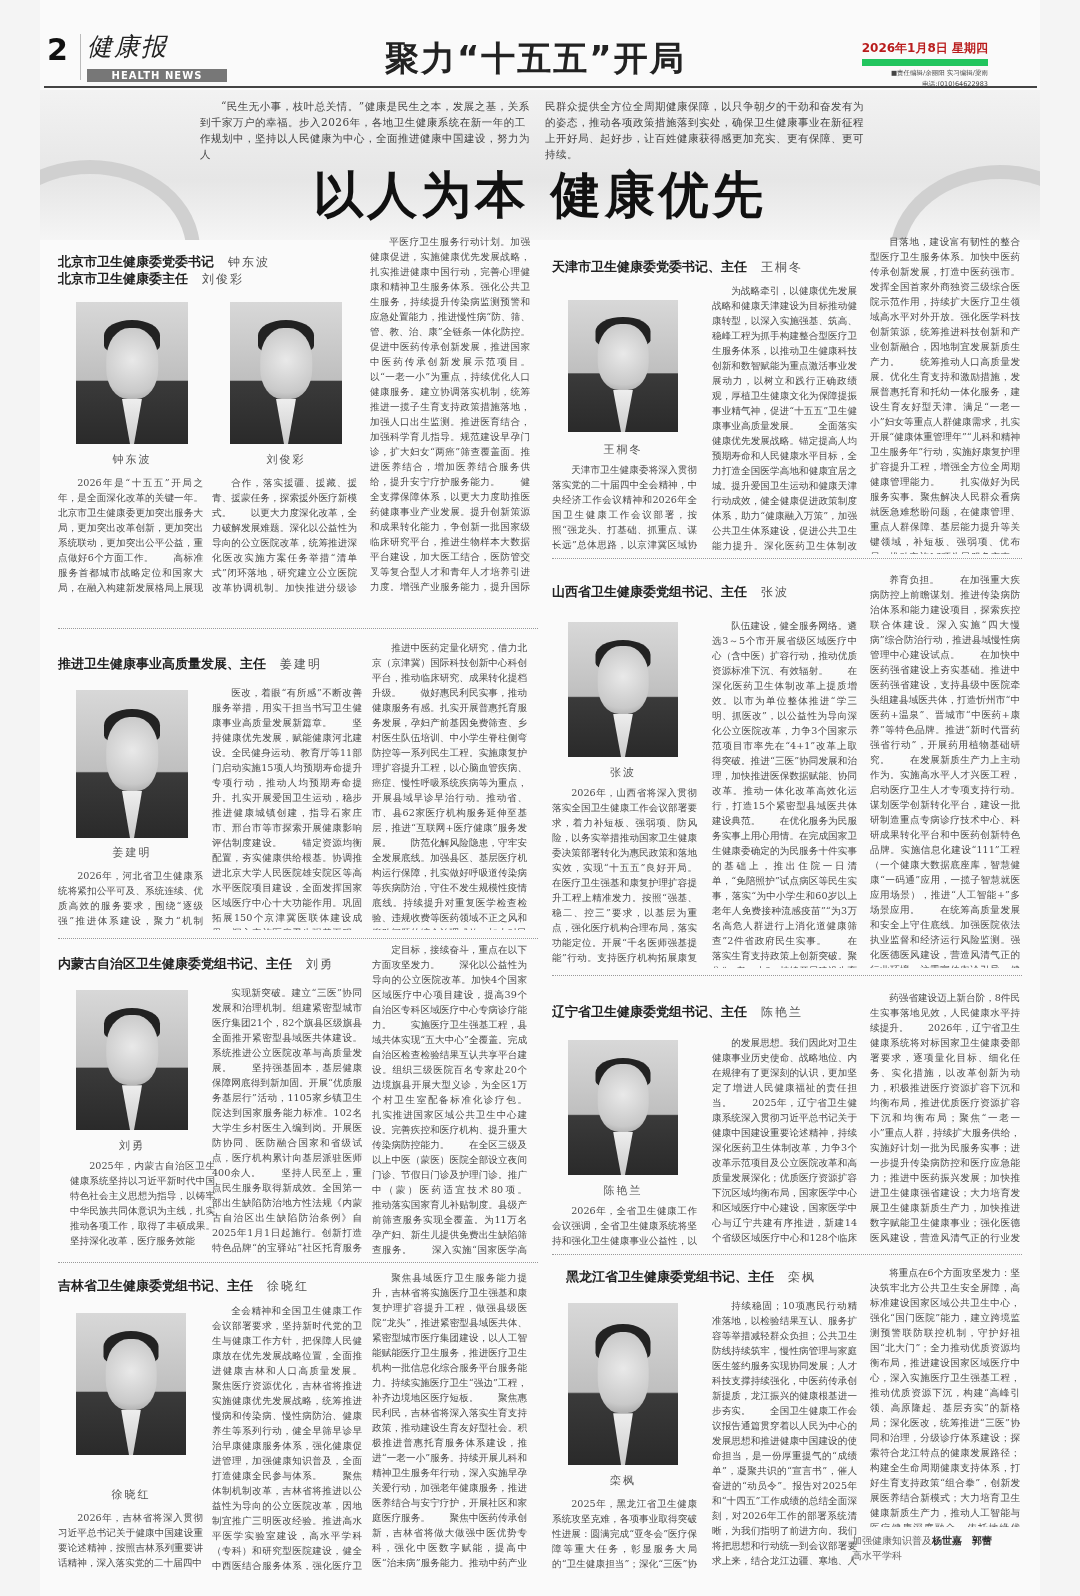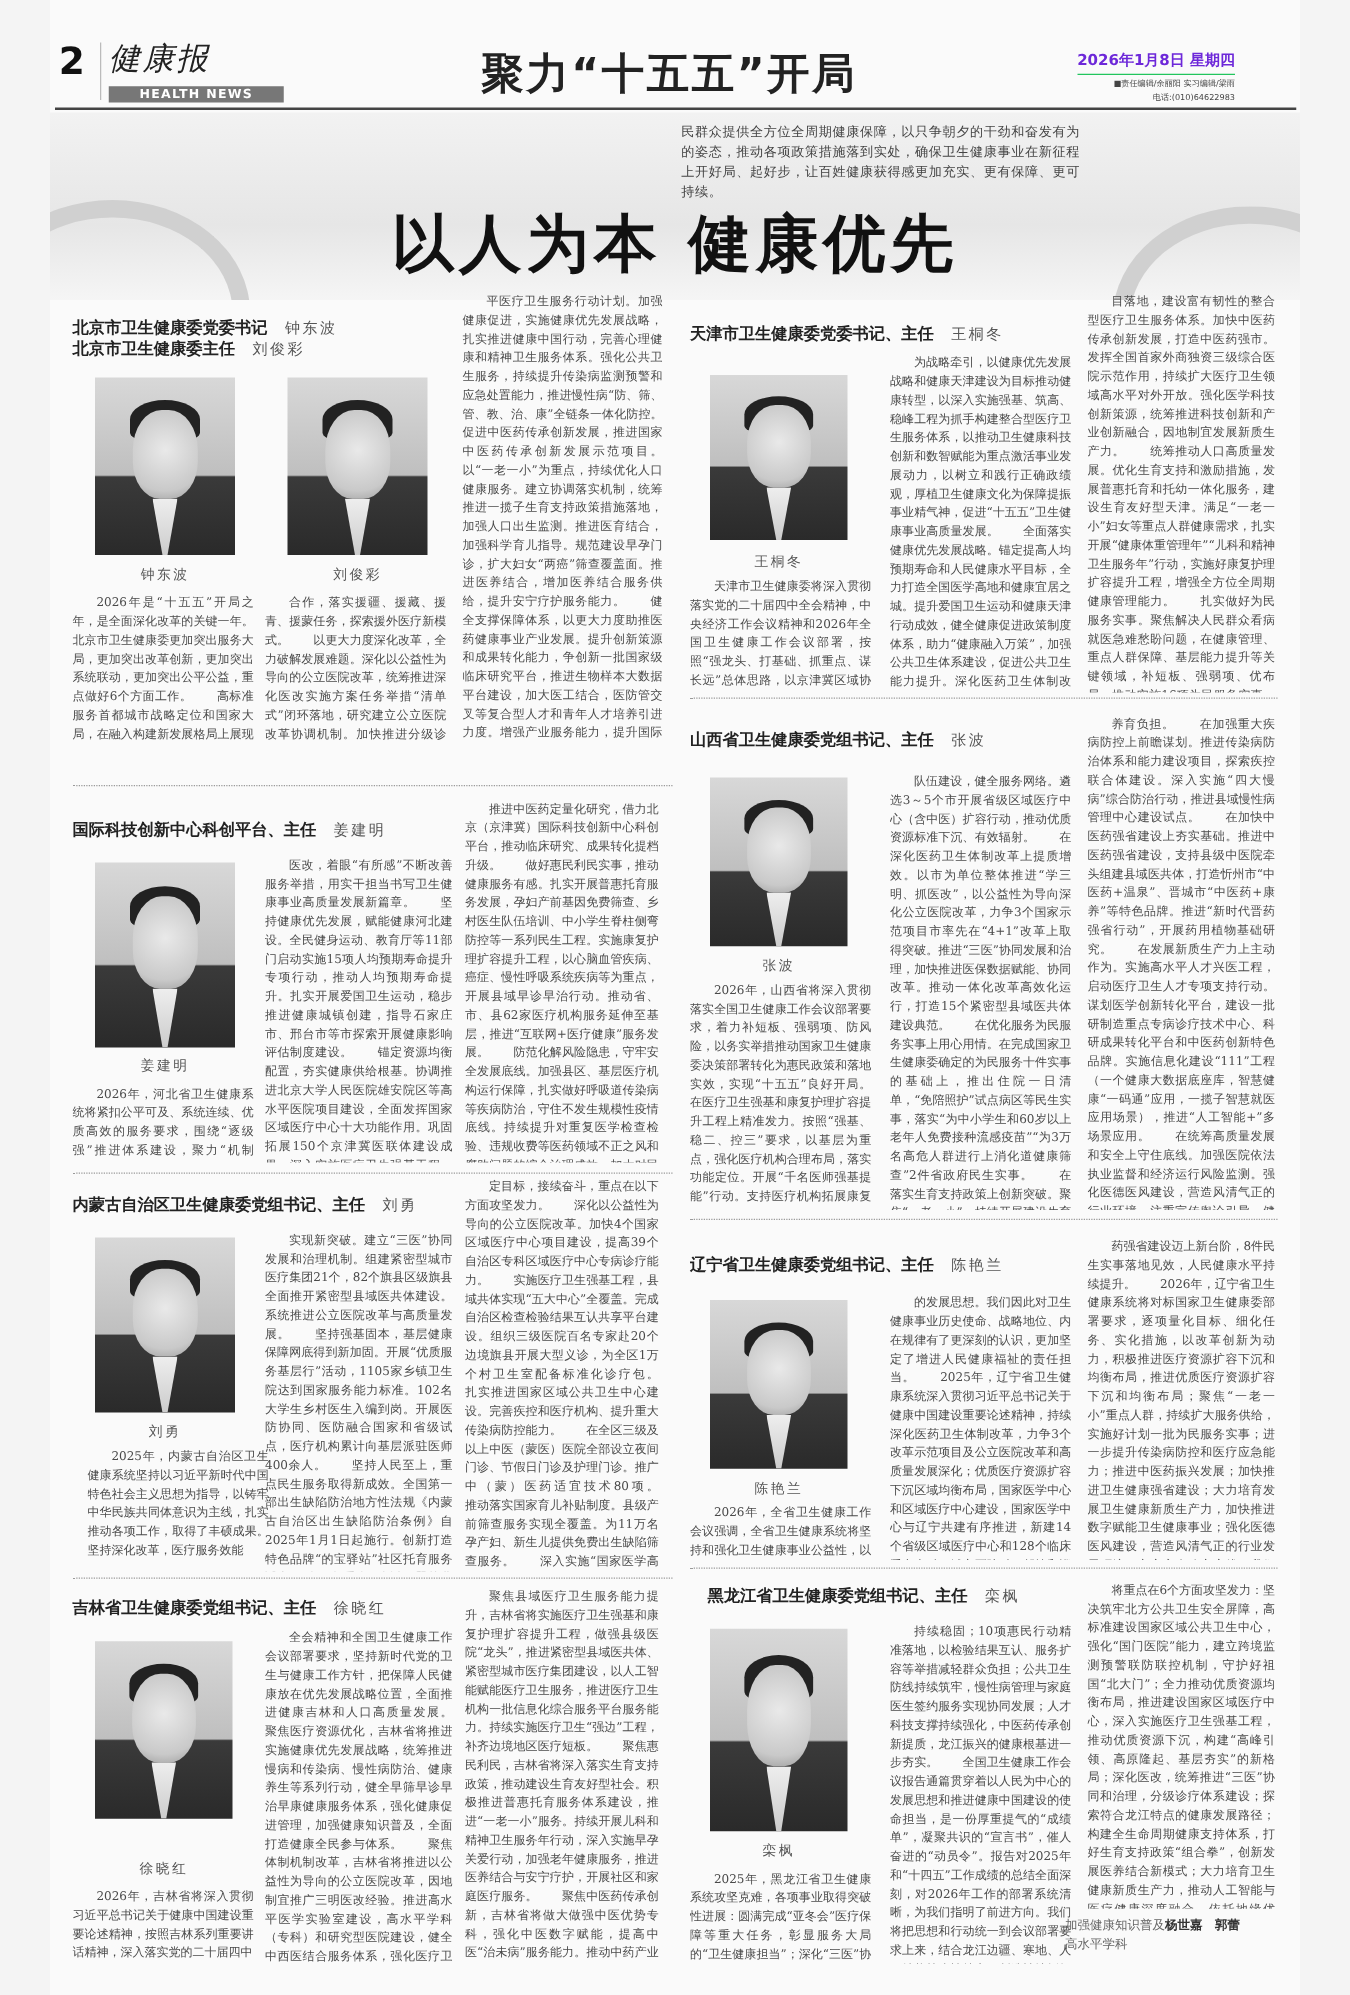--- a/index.html
+++ b/index.html
@@ -5,21 +5,21 @@
   * { box-sizing: border-box; margin: 0; padding: 0; }
   body { width: 1080px; height: 1596px; background: #f4f4f4; font-family: "DejaVu Serif", serif; color: #333; overflow: hidden; position: relative; }
   .page { position: absolute; left: 40px; top: 0; width: 1000px; height: 1596px; background: #fafafa; }
   .masthead { position: absolute; left: 0; top: 0; width: 1000px; height: 88px; }
   .page-num { position: absolute; left: 7px; top: 32px; font-family: "DejaVu Sans", sans-serif; font-weight: bold; font-size: 30px; color: #111; }
   .mast-divider-v { position: absolute; left: 40px; top: 34px; width: 1px; height: 46px; background: #bbb; }
   .logo-cn { position: absolute; left: 47px; top: 30px; font-family: Liberation Serif, serif; font-size: 25px; font-style: italic; color: #222; letter-spacing: 2px; }
   .logo-en { position: absolute; left: 47px; top: 69px; width: 140px; height: 13px; background: #777; color: #fff; font-family: "DejaVu Sans", sans-serif; font-weight: bold; font-size: 10px; line-height: 13px; text-align: center; letter-spacing: 1px; }
   .section-title { position: absolute; left: 345px; top: 36px; font-family: "DejaVu Sans", sans-serif; font-weight: bold; font-size: 34px; color: #222; letter-spacing: 2px; }
   .date-block { position: absolute; right: 52px; top: 40px; text-align: right; }
-  .date-line { font-family: "DejaVu Sans", sans-serif; font-weight: bold; font-size: 12px; color: #6d28d9; border-bottom: 1px solid #22c55e; padding-bottom: 2px; }
+  .date-line { font-family: "DejaVu Sans", sans-serif; font-weight: bold; font-size: 12px; color: #b91c1c; border-bottom: 7px solid #22c55e; padding-bottom: 2px; }
   .editors { font-family: "DejaVu Sans", sans-serif; font-size: 6.5px; color: #444; margin-top: 3px; }
   .phone { font-family: "DejaVu Sans", sans-serif; font-size: 6.5px; color: #444; margin-top: 2px; }
   .mast-rule { position: absolute; left: 4px; top: 86px; width: 993px; height: 2px; background: #444; }
 
   .banner { position: absolute; left: 0; top: 90px; width: 1000px; height: 150px; background: linear-gradient(180deg,#f2f2f2 0%, #e6e6e6 60%, #f5f5f5 100%); overflow: hidden; }
   .swoosh { position: absolute; border-radius: 50%; border: 14px solid #d0d0d0; border-bottom-color: transparent; border-left-color: transparent; }
   .intro { position: absolute; top: 8px; font-size: 10.5px; line-height: 16px; color: #444; letter-spacing: 0.5px; }
   .intro.left { left: 160px; width: 330px; text-indent: 2em; }
   .intro.right { left: 505px; width: 320px; }
   .headline { position: absolute; left: 0; top: 72px; width: 1000px; text-align: center; font-family: "DejaVu Sans", sans-serif; font-weight: bold; font-size: 50px; color: #111; letter-spacing: 4px; }
@@ -51,20 +51,21 @@
       <div class="date-line">2026年1月8日 星期四</div>
       <div class="editors">■责任编辑/余丽阳  实习编辑/梁雨</div>
       <div class="phone">电话:(010)64622983</div>
     </div>
     <div class="mast-rule"></div>
   </div>
 
   <div class="banner">
     <div class="swoosh" style="left:-60px; top:70px; width:220px; height:180px;"></div>
     <div class="swoosh" style="left:850px; top:75px; width:220px; height:180px; transform: scaleX(-1);"></div>
+    <div class="intro left">“民生无小事，枝叶总关情。”健康是民生之本，发展之基，关系到千家万户的幸福。步入2026年，各地卫生健康系统在新一年的工作规划中，坚持以人民健康为中心，全面推进健康中国建设，努力为人</div>
     <div class="intro right">民群众提供全方位全周期健康保障，以只争朝夕的干劲和奋发有为的姿态，推动各项政策措施落到实处，确保卫生健康事业在新征程上开好局、起好步，让百姓健康获得感更加充实、更有保障、更可持续。</div>
     <div class="headline">以人为本 健康优先</div>
   </div>
 
   <div class="art-title" style="left:18px; top:253px;">
     <span>北京市卫生健康委党委书记</span><span class="person">钟东波</span>
   </div>
   <div class="art-title" style="left:18px; top:270px;">
     <span>北京市卫生健康委主任</span><span class="person">刘俊彩</span>
   </div>
@@ -105,21 +106,21 @@
     </div>
   <div class="col" style="left:672px; top:283px; width:145px; height:270px;">
       <p>为战略牵引，以健康优先发展战略和健康天津建设为目标推动健康转型，以深入实施强基、筑高、稳峰工程为抓手构建整合型医疗卫生服务体系，以推动卫生健康科技创新和数智赋能为重点激活事业发展动力，以树立和践行正确政绩观，厚植卫生健康文化为保障提振事业精气神，促进“十五五”卫生健康事业高质量发展。　　全面落实健康优先发展战略。锚定提高人均预期寿命和人民健康水平目标，全力打造全国医学高地和健康宜居之城。提升爱国卫生运动和健康天津行动成效，健全健康促进政策制度体系，助力“健康融入万策”，加强公共卫生体系建设，促进公共卫生能力提升。深化医药卫生体制改革，促进“三医”协同发展和治理机制，推动公立医院高质量发展。实施医疗卫生强基、筑高工程和人才登峰工程，加快推进国家医学中心、国家区域医疗中心和重大项</p>
     </div>
   <div class="col" style="left:830px; top:234px; width:150px; height:320px;">
       <p>目落地，建设富有韧性的整合型医疗卫生服务体系。加快中医药传承创新发展，打造中医药强市。发挥全国首家外商独资三级综合医院示范作用，持续扩大医疗卫生领域高水平对外开放。强化医学科技创新策源，统筹推进科技创新和产业创新融合，因地制宜发展新质生产力。　　统筹推动人口高质量发展。优化生育支持和激励措施，发展普惠托育和托幼一体化服务，建设生育友好型天津。满足“一老一小”妇女等重点人群健康需求，扎实开展“健康体重管理年”“儿科和精神卫生服务年”行动，实施好康复护理扩容提升工程，增强全方位全周期健康管理能力。　　扎实做好为民服务实事。聚焦解决人民群众看病就医急难愁盼问题，在健康管理、重点人群保障、基层能力提升等关键领域，补短板、强弱项、优布局，推动实施16项为民服务实事，加强党的全面领导，持续推进全面从严治党，推进卫生健康事业高质量发展，让人民群众卫生健康获得感、幸福感、安全感。</p>
     </div>
   <div class="dots" style="left:512px; top:558px; width:470px;"></div>
 
   <div class="art-title" style="left:18px; top:655px;">
-    <span>国际科技创新中心科创平台、主任</span><span class="person">姜建明</span>
+    <span>推进卫生健康事业高质量发展、主任</span><span class="person">姜建明</span>
   </div>
   <div class="photo" style="left:36px; top:690px; width:112px; height:148px;">
       <div class="hair"></div>
       <div class="face"></div>
       <div class="collar"></div>
     </div>
   <div class="caption" style="left:36px; top:845px; width:112px;">姜建明</div>
   <div class="col" style="left:18px; top:868px; width:145px; height:62px;">
       <p>2026年，河北省卫生健康系统将紧扣公平可及、系统连续、优质高效的服务要求，围绕“逐级强”推进体系建设，聚力“机制活”持续深化</p>
     </div>

